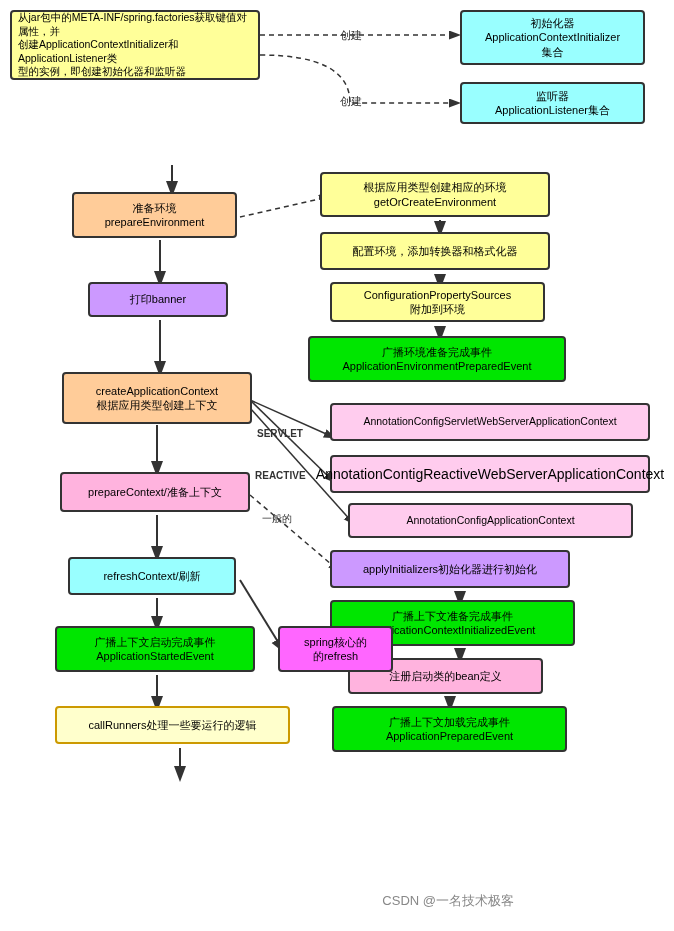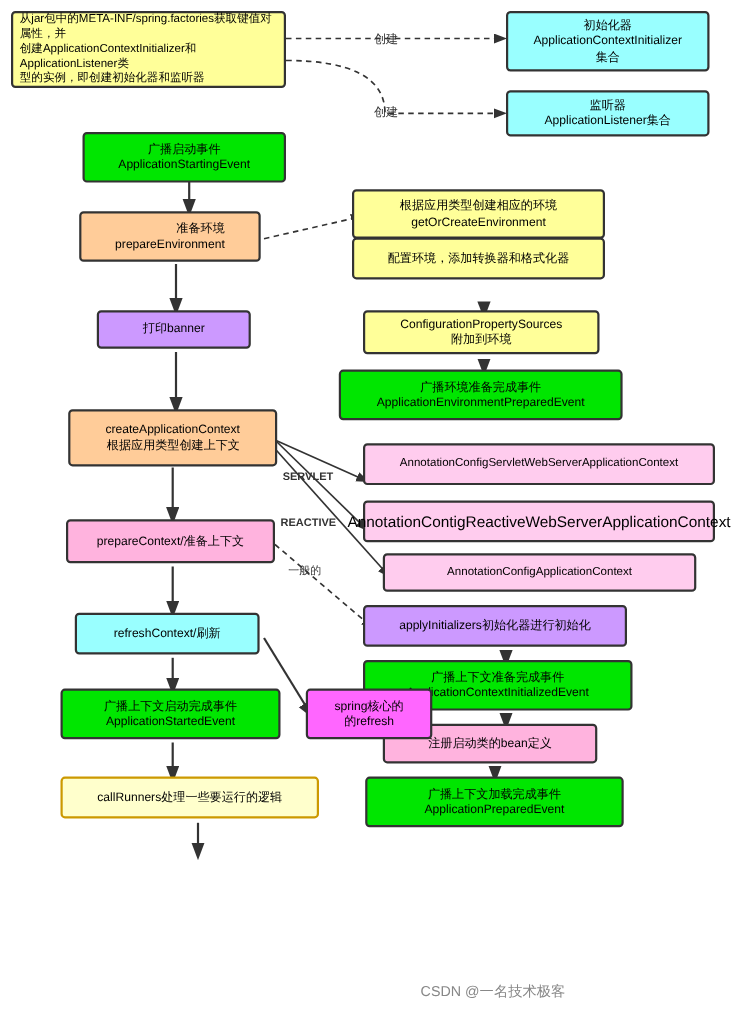--- a/index.html
+++ b/index.html
@@ -27,21 +27,21 @@
       display: flex;
       flex-direction: column;
       align-items: center;
       justify-content: center;
       padding: 4px 6px;
       line-height: 1.3;
       font-size: 11px;
     }
     .node-green { background: #00e600; border-color: #333; }
     .node-yellow { background: #ffff99; border-color: #333; }
-    .node-orange { background: #ffcc99; border-color: #333; text-align: right; }
+    .node-orange { background: #ffcc99; border-color: #333; }
     .node-pink { background: #ffb3de; border-color: #333; }
     .node-lightpink { background: #ffccee; border-color: #333; }
     .node-cyan { background: #99ffff; border-color: #333; }
     .node-purple { background: #cc99ff; border-color: #333; }
     .node-magenta { background: #ff66ff; border-color: #333; }
     .node-lightyellow { background: #ffffcc; border-color: #333; }
     svg.arrows {
       position: absolute;
       top: 0; left: 0;
       width: 674px;
@@ -125,33 +125,30 @@
     <span style="font-size:11px;">初始化器<br>ApplicationContextInitializer<br>集合</span>
   </div>
 
   <div class="node node-cyan" style="left:460px;top:82px;width:185px;height:42px;">
     <span style="font-size:11px;">监听器<br>ApplicationListener集合</span>
   </div>
 
   <div style="position:absolute;left:340px;top:28px;font-size:11px;color:#333;">创建</div>
   <div style="position:absolute;left:340px;top:94px;font-size:11px;color:#333;">创建</div>
 
-  <div class="node node-green" style="left:75px;top:120px;width:185px;height:46px;">
-    <span>广播启动事件<br>ApplicationStartingEvent</span>
-  </div>
 
   <div class="node node-yellow" style="left:320px;top:172px;width:230px;height:45px;">
     <span>根据应用类型创建相应的环境<br>getOrCreateEnvironment</span>
   </div>
 
   <div class="node node-orange" style="left:72px;top:192px;width:165px;height:46px;">
     <span>准备环境<br>prepareEnvironment</span>
   </div>
 
-  <div class="node node-yellow" style="left:320px;top:216px;width:230px;height:38px;justify-content:center;">
+  <div class="node node-yellow" style="left:320px;top:232px;width:230px;height:38px;justify-content:center;">
     <span>配置环境，添加转换器和格式化器</span>
   </div>
 
   <div class="node node-yellow" style="left:330px;top:282px;width:215px;height:40px;">
     <span>ConfigurationPropertySources<br>附加到环境</span>
   </div>
 
   <div class="node node-purple" style="left:88px;top:282px;width:140px;height:35px;">
     <span>打印banner</span>
   </div>

